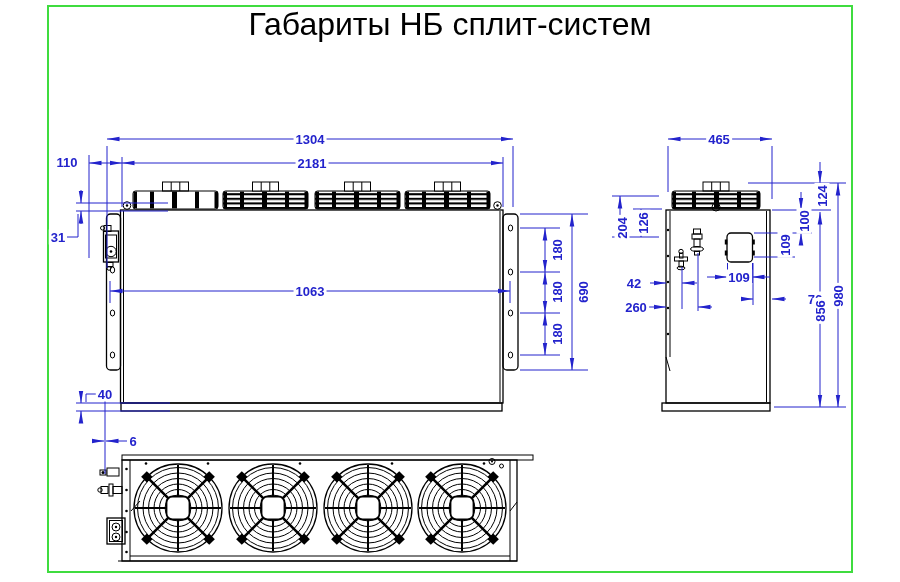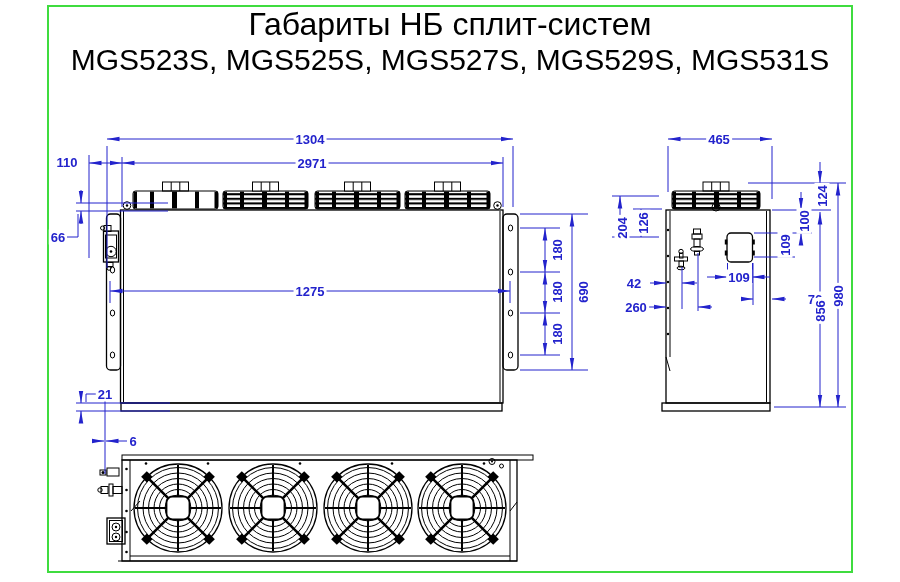--- a/index.html
+++ b/index.html
@@ -23,21 +23,20 @@
        transform:translate(-50%,-50%);}
   .dim.rot{transform:translate(-50%,-50%) rotate(-90deg);}
 </style>
 </head>
 <body>
 
 <div id="stage">
   <div id="frame"></div>
 
   <div id="title1" class="title-line">Габариты НБ сплит-систем</div>
-  <div id="title2" class="title-line">MGS523S, MGS525S, MGS527S, MGS529S, MGS531S</div>
 
   <svg width="900" height="582" viewBox="0 0 900 582">
     <defs>
       <marker id="arr" markerWidth="13" markerHeight="6" refX="12.5" refY="3" orient="auto-start-reverse" markerUnits="userSpaceOnUse">
         <path d="M0,0.7 L12.5,3 L0,5.3 Z" fill="#2323cc"></path>
       </marker>
       <pattern id="stripes" width="4" height="4.6" patternUnits="userSpaceOnUse">
         <rect width="4" height="4.6" fill="#fff"></rect>
         <rect width="4" height="2.1" fill="#000"></rect>
       </pattern>
@@ -321,29 +320,29 @@
       <line x1="782" y1="233" x2="782" y2="257" class="dl mm"></line>
       <line x1="820" y1="212" x2="820" y2="407" class="dl mm"></line>
       <line x1="838" y1="183" x2="838" y2="407" class="dl mm"></line>
       <line x1="741" y1="299" x2="753" y2="299" class="dl me"></line>
       <line x1="786" y1="299" x2="772" y2="299" class="dl me"></line>
       <line x1="753" y1="263" x2="753" y2="305" class="dl"></line>
     </g>
   </svg>
 
   <div class="dim" style="left:310px;top:139px">1304</div>
-  <div class="dim" style="left:312px;top:163px">2971</div>
+  <div class="dim" style="left:312px;top:163px">2181</div>
   <div class="dim" style="left:67px;top:162px">110</div>
-  <div class="dim" style="left:58px;top:237px">66</div>
-  <div class="dim" style="left:310px;top:291px">1275</div>
+  <div class="dim" style="left:58px;top:237px">31</div>
+  <div class="dim" style="left:310px;top:291px">1063</div>
   <div class="dim rot" style="left:557px;top:250px">180</div>
   <div class="dim rot" style="left:557px;top:292px">180</div>
   <div class="dim rot" style="left:557px;top:334px">180</div>
   <div class="dim rot" style="left:583px;top:292px">690</div>
-  <div class="dim" style="left:105px;top:394px">21</div>
+  <div class="dim" style="left:105px;top:394px">40</div>
   <div class="dim" style="left:133px;top:441px">6</div>
   <div class="dim" style="left:719px;top:139px">465</div>
   <div class="dim rot" style="left:622px;top:228px">204</div>
   <div class="dim rot" style="left:643px;top:223px">126</div>
   <div class="dim" style="left:634px;top:283px">42</div>
   <div class="dim" style="left:636px;top:307px">260</div>
   <div class="dim" style="left:739px;top:277px">109</div>
   <div class="dim rot" style="left:785px;top:245px">109</div>
   <div class="dim rot" style="left:804px;top:221px">100</div>
   <div class="dim rot" style="left:822px;top:196px">124</div>

